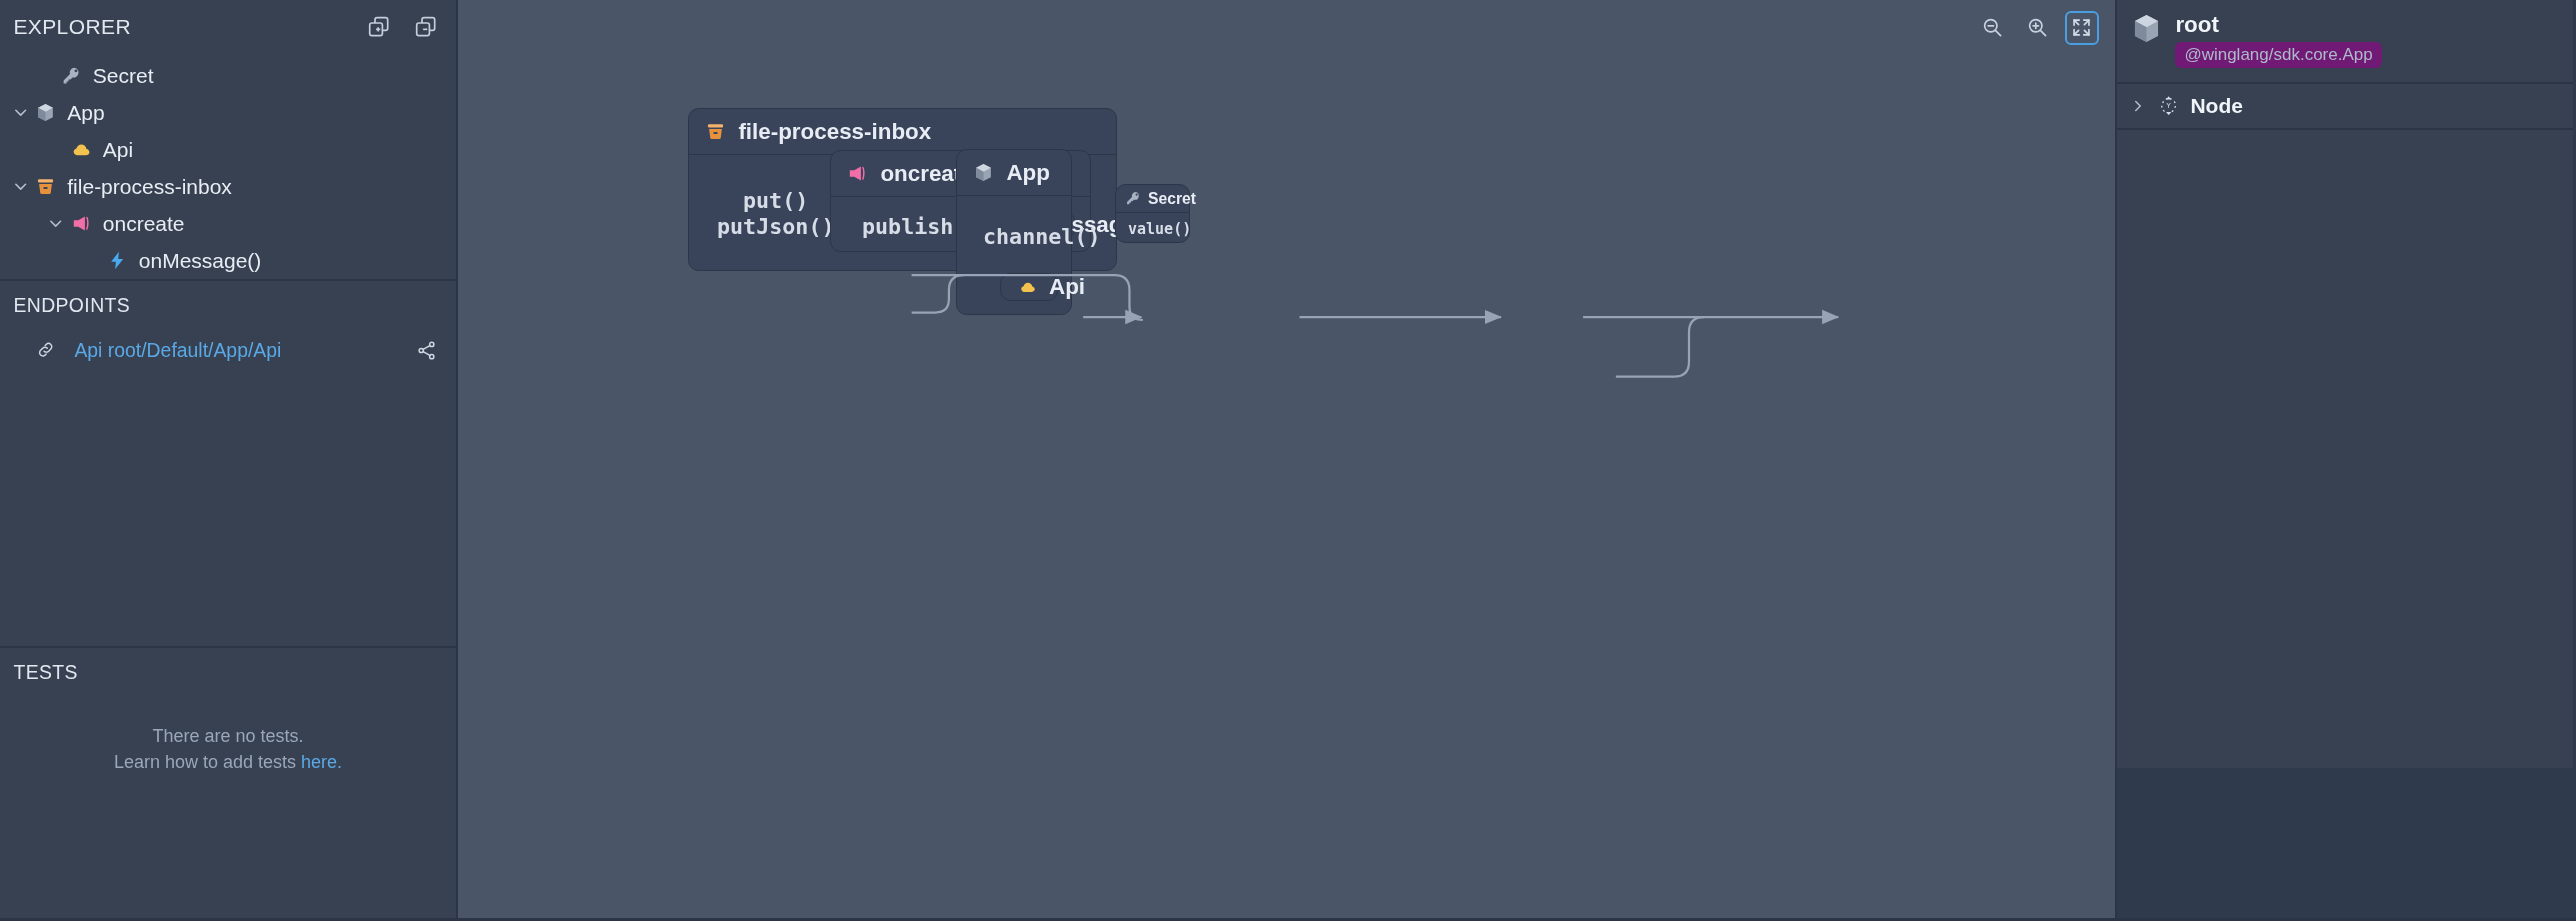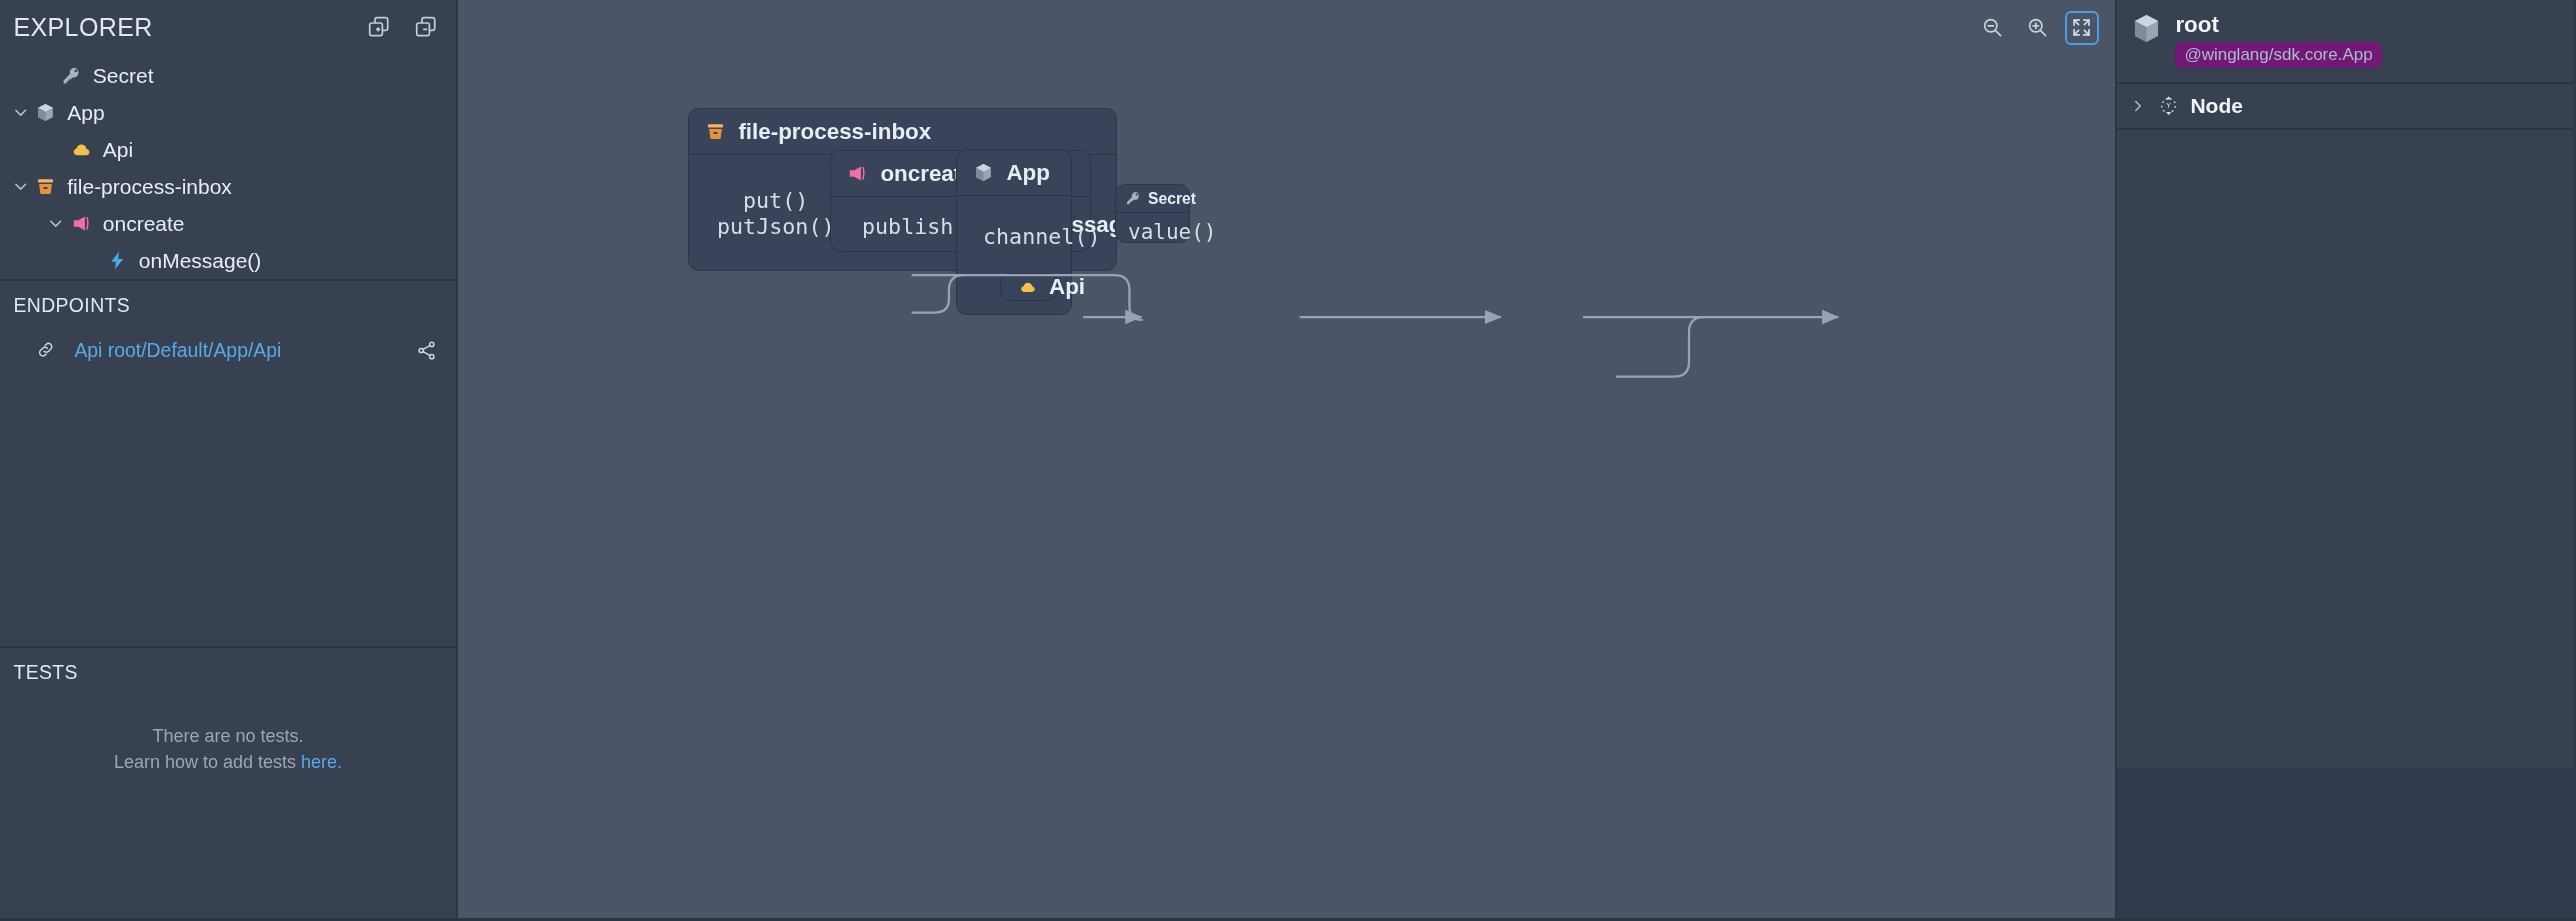--- a/index.html
+++ b/index.html
@@ -18,21 +18,21 @@
     border-right: 2.2px solid #2b3545;
     display: flex; flex-direction: column;
     position: relative;
   }
   .explorer-header {
     height: 54px; display: flex; align-items: center;
     padding: 0 18px 0 13.4px;
     justify-content: space-between;
   }
   .section-title {
-    font-size: 25px; letter-spacing: 0.4px;
+    font-size: 21px; letter-spacing: 0.4px;
     color: #e2e8f0; font-weight: 400;
   }
   .header-icons { display: flex; gap: 21px; align-items: center; }
   .hdr-icon { width: 25.4px; height: 25.4px; display: block; cursor: pointer; }
 
   .tree { padding-top: 3px; }
   .tree-row {
     display: flex; align-items: center;
     height: 37px; padding-left: 7.5px;
     cursor: pointer;
@@ -112,20 +112,21 @@
     cursor: pointer;
   }
   .leaf-title { font-size: 22.4px; color: #e8edf4; font-weight: 700; white-space: nowrap; }
 
   .port {
     position: absolute;
     font-family: "DejaVu Sans Mono", monospace;
     font-size: 21.7px;
     color: #d7dde7;
     white-space: nowrap;
+    font-weight: bold;
   }
 
   svg.wires { position: absolute; inset: 0; width: 100%; height: 100%; pointer-events: none; z-index: 5; }
 
   
   .rightpanel {
     width: 456px; height: 768px;
     background: #374151;
     display: flex; flex-direction: column;
   }
@@ -398,21 +399,21 @@
     <div class="node" style="left:657px; top:184px; width:75px; height:59px;">
       <div class="node-head" style="height:28px; gap:6.7px; padding-left:9px;">
         <span>
           <svg viewBox="0 0 24 24" width="16.4" height="16.4" fill="#a8b2c1" style="display:block">
             <path d="M15.5 3a5.5 5.5 0 00-5.2 7.3L3 17.6V21h3.4v-2.2h2.2v-2.2h2.2l2.4-2.4A5.5 5.5 0 1015.5 3zm1.6 5.4a1.7 1.7 0 110-3.4 1.7 1.7 0 010 3.4z"></path>
           </svg>
         </span>
         <span class="node-title" style="font-size:15.7px">Secret</span>
       </div>
       <div class="node-body">
-        <span class="port" style="left:12px; top:6.7px; font-size:21px;">value()</span>
+        <span class="port" style="left:12px; top:6.7px; font-size:15px;">value()</span>
       </div>
     </div>
 
     <svg class="wires" viewBox="0 0 2221 1234">
       <defs>
         <marker id="ah" markerWidth="9" markerHeight="9" refX="7.2" refY="3.6" orient="auto">
           <path d="M0,0.4 L7.6,3.6 L0,6.8 z" fill="#98a4b6"></path>
         </marker>
       </defs>
 

